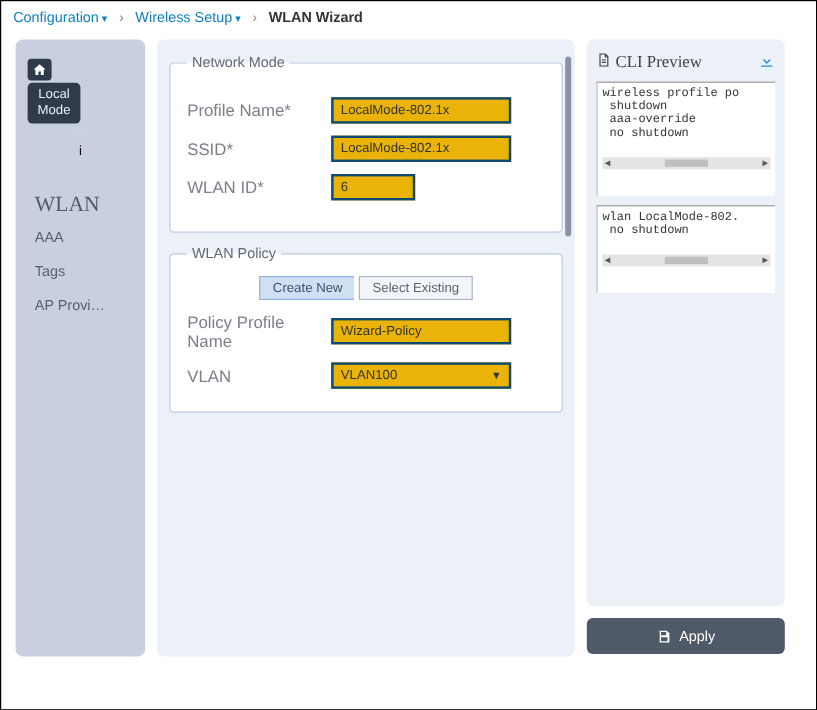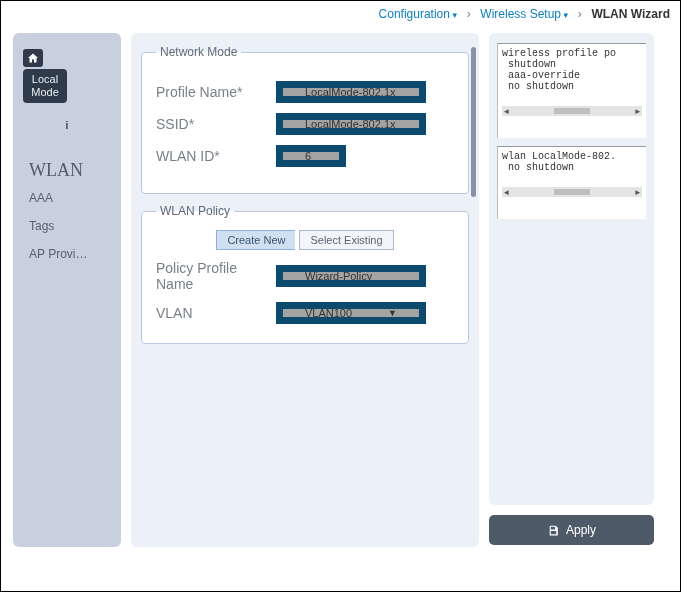--- a/index.html
+++ b/index.html
@@ -10,21 +10,20 @@
     width: 681px;
     height: 592px;
     overflow: hidden;
     border: 1px solid #000;
   }
   
   .breadcrumb {
     padding: 6px 10px;
     font-size: 12px;
     color: #0d6efd;
-    text-align: right;
   }
   .breadcrumb .crumb { color: #0d7fbf; cursor: pointer; }
   .breadcrumb .caret { font-size: 9px; color: #0d7fbf; }
   .breadcrumb .sep { color: #888; margin: 0 3px; }
   .breadcrumb .current { color: #333; font-weight: bold; }
 
   
   .wrap {
     display: flex;
     gap: 10px;
@@ -118,27 +117,27 @@
     display: flex;
     align-items: center;
     margin: 10px 0;
   }
   .row label {
     width: 120px;
     color: #7a7f88;
     font-size: 14px;
   }
   .textfield {
-    border: 7px solid #0c4a6e;
+    border: 2px solid #0c4a6e;
     height: 22px;
     width: 150px;
-    padding: 2px 22px;
+    padding: 2px 6px;
     font-size: 11px;
     color: #333;
-    background: #a3a3a3;
+    background: #eab308;
   }
   .textfield.short { width: 70px; }
   .textfield.sel { width: 150px; display:flex; align-items:center; justify-content:space-between; }
   .sel-caret { font-size: 9px; color: #333; }
   .toggle-row {
     display: flex; justify-content: center;
     gap: 4px;
     margin-bottom: 8px;
   }
   .toggle-btn {
@@ -279,20 +278,35 @@
         <div class="textfield sel">
           <span>VLAN100</span>
           <span class="sel-caret">▼</span>
         </div>
       </div>
     </fieldset>
   </div>
 
   <div class="cli-col">
     <div class="cli">
+      <div class="cli-head">
+        <h3>
+          <span class="doc-icon">
+            <svg viewBox="0 0 24 24">
+                <path fill="none" stroke="#3d4552" stroke-width="2" d="M6 2h9l4 4v16H6z M15 2v5h4 M9 12h7 M9 16h7"></path>
+              </svg>
+          </span>
+          <span>CLI Preview</span>
+        </h3>
+        <span class="dl-icon">
+          <svg viewBox="0 0 24 24">
+              <path d="M12 3v10l4-4 1.4 1.4L12 16 6.6 10.4 8 9l4 4V3zM4 18h16v2H4z"></path>
+            </svg>
+        </span>
+      </div>
 
       <div class="cli-block"><span>wireless profile po
  shutdown
  aaa-override
  no shutdown</span>
         <div class="hscroll"><span>◄</span><div class="bar"></div><span>►</span></div>
       </div>
 
       <div class="cli-block"><span>wlan LocalMode-802.
  no shutdown</span>

